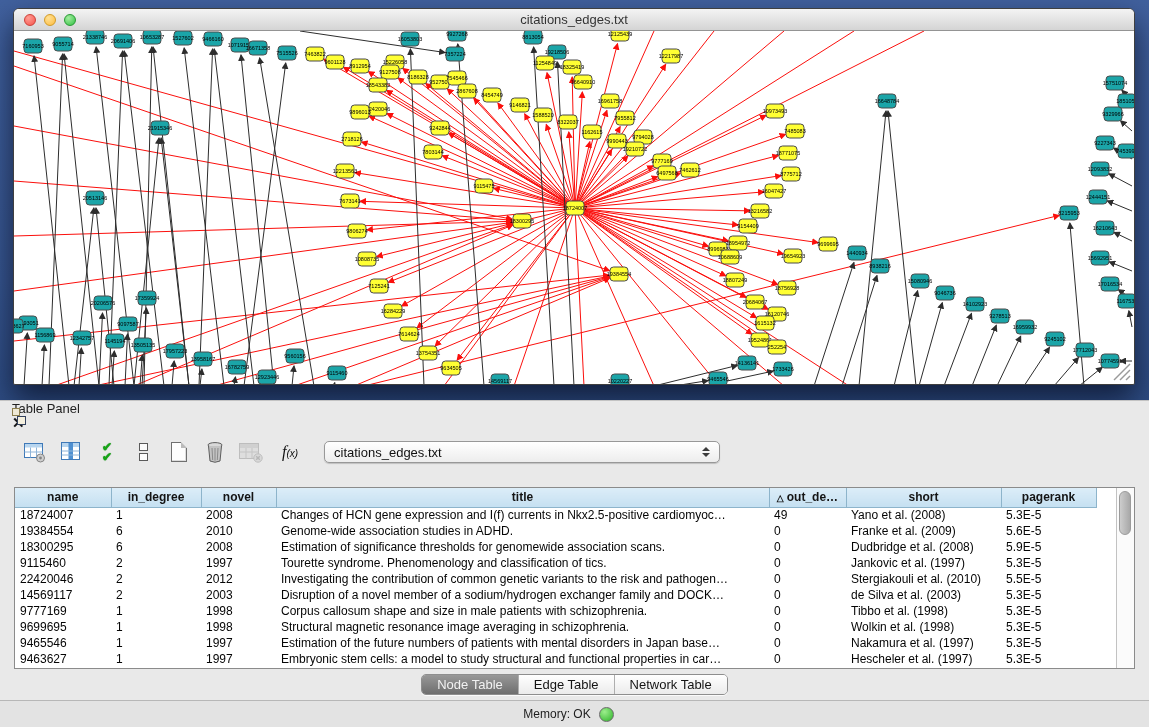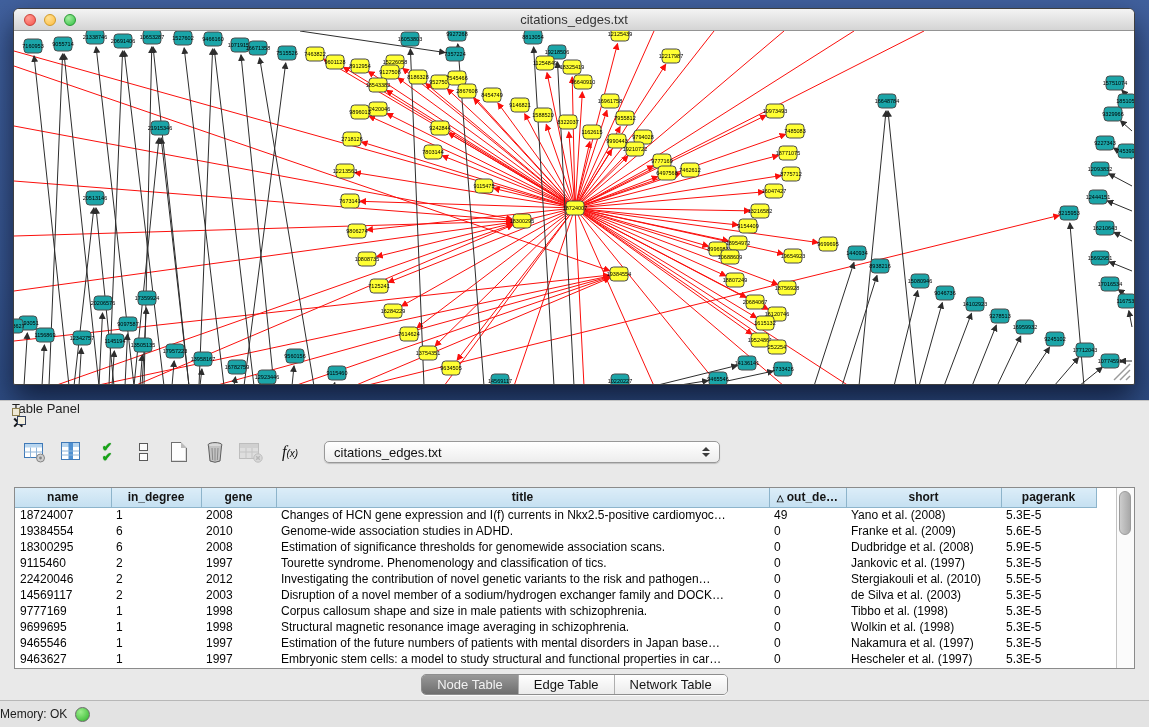--- a/index.html
+++ b/index.html
@@ -74,21 +74,21 @@
   .tabbar { position:absolute; left:0; top:273px; width:100%; display:flex; justify-content:center; }
   .seg { display:flex; height:21px; border:1px solid #8e8e8e; border-radius:5px; overflow:hidden;
     box-shadow:0 1px 0 rgba(255,255,255,.8); }
   .seg button { border:none; padding:0 15px; font-size:13px; cursor:pointer;
     background:linear-gradient(#ffffff,#ebebeb); color:#141414; border-left:1px solid #aeaeae; }
   .seg button:first-child { border-left:none; }
   .seg button.active { background:linear-gradient(#989898,#6e6e6e); color:#f2f2f2; }
 
   .statusbar { position:absolute; left:0; bottom:0; width:100%; height:27px;
     border-top:1px solid #b7b7b7; background:#e3e3e3;
-    display:flex; align-items:center; justify-content:flex-start; padding-right:12px;
+    display:flex; align-items:center; justify-content:center; padding-right:12px;
     font-size:12px; color:#1d1d1d; }
   .memdot { width:15px; height:15px; border-radius:50%; margin-left:8px;
     background:radial-gradient(circle at 35% 30%,#9cee8c,#2eb32a); border:1px solid #6a6a6a; }
 </style>
 </head>
 <body>
 
 <div class="desktop">
 
   <div class="network-region">
@@ -862,21 +862,21 @@
               <col style="width:75px">
               <col style="width:493px">
               <col style="width:77px">
               <col style="width:155px">
               <col style="width:95px">
             </colgroup>
           <thead>
               <tr id="theadrow">
                 <th>name</th>
                 <th>in_degree</th>
-                <th>gene</th>
+                <th>novel</th>
                 <th>title</th>
                 <th><span class="sort-tri">△</span>out_de…</th>
                 <th>short</th>
                 <th>pagerank</th>
               </tr>
             </thead>
           <tbody id="tbody">
               <tr>
                 <td>18724007</td>
                 <td>1</td>
@@ -910,21 +910,21 @@
                 <td>1997</td>
                 <td>Tourette syndrome. Phenomenology and classification of tics.</td>
                 <td>0</td>
                 <td>Jankovic et al. (1997)</td>
                 <td>5.3E-5</td>
               </tr>
               <tr>
                 <td>22420046</td>
                 <td>2</td>
                 <td>2012</td>
-                <td>Investigating the contribution of novel genetic variants to the risk and pathogen…</td>
+                <td>Investigating the contribution of common genetic variants to the risk and pathogen…</td>
                 <td>0</td>
                 <td>Stergiakouli et al. (2010)</td>
                 <td>5.5E-5</td>
               </tr>
               <tr>
                 <td>14569117</td>
                 <td>2</td>
                 <td>2003</td>
                 <td>Disruption of a novel member of a sodium/hydrogen exchanger family and DOCK…</td>
                 <td>0</td>

